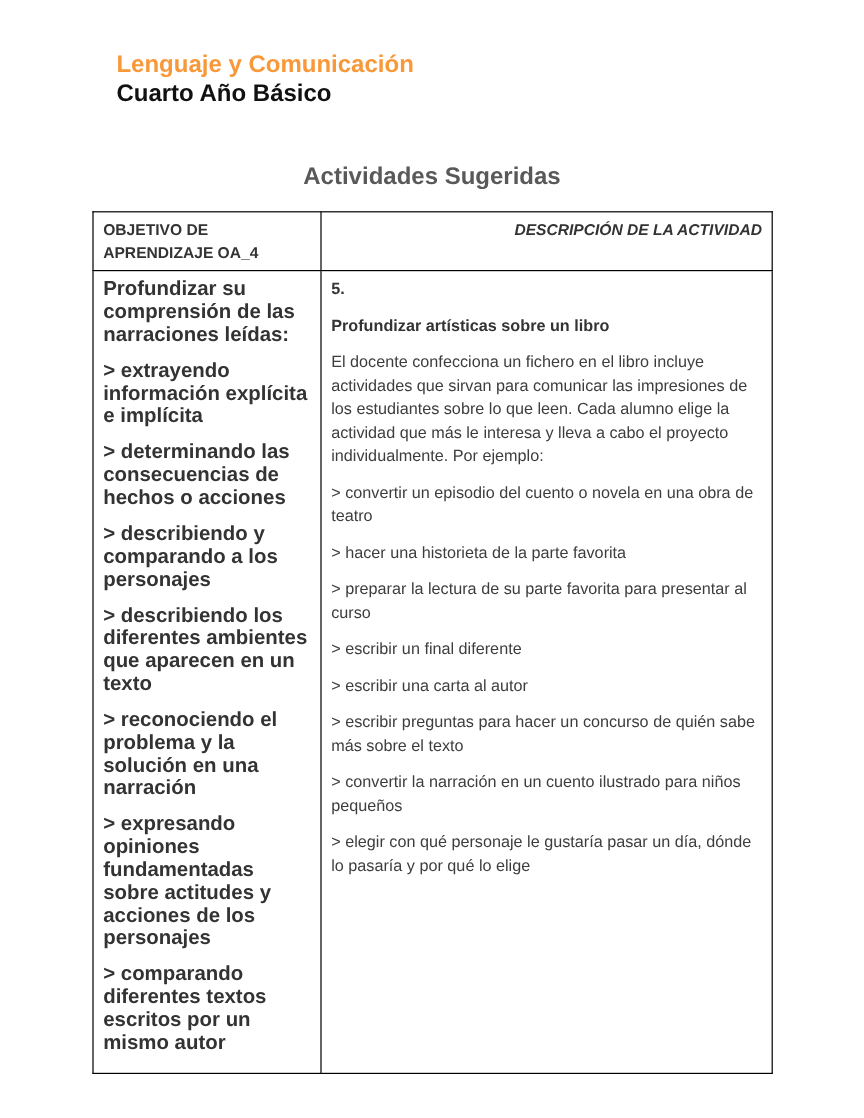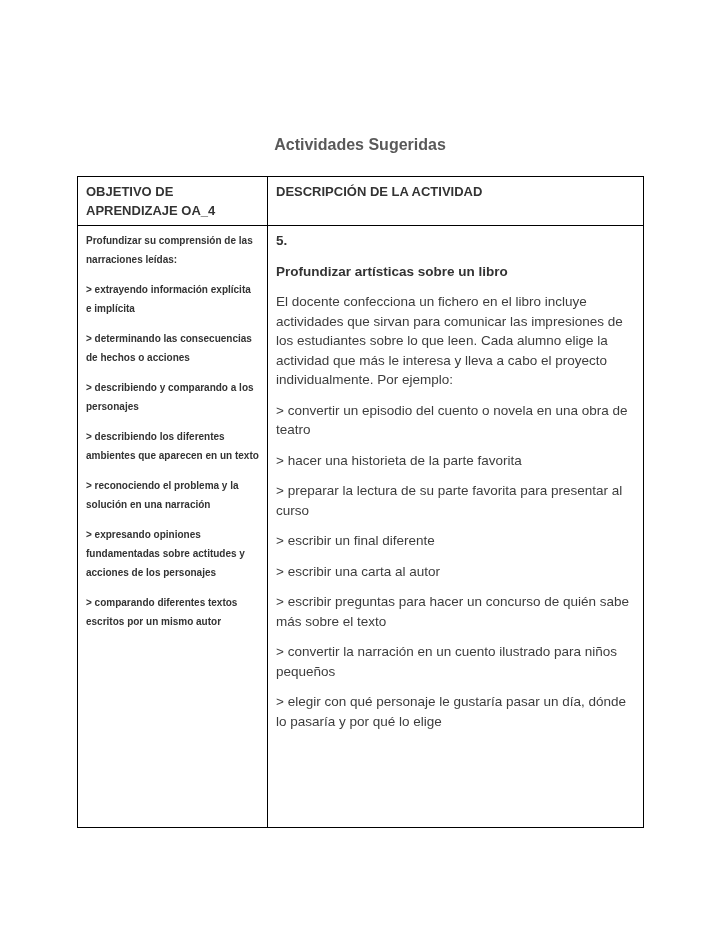--- a/index.html
+++ b/index.html
@@ -42,21 +42,21 @@
   .orange { color: #F89838; }
   .black  { color: #111111; }
 
   
   .doc-title {
     position: absolute;
     top: 136px;
     left: 0;
     width: 720px;
     text-align: center;
-    font-size: 16px;
+    font-size: 20px;
     font-weight: bold;
     color: #595959;
   }
 
   
   table.activity-table {
     position: absolute;
     top: 176px;
     left: 77px;
     width: 566px;
@@ -71,43 +71,47 @@
     vertical-align: top;
     padding: 5px 8px;
   }
   .activity-table th {
     font-size: 13px;
     font-weight: bold;
     color: #333333;
     line-height: 19px;
   }
   th.obj-head { text-align: left; height: 38px; }
-  th.desc-head { text-align: left; }
+  th.desc-head { text-align: right; font-style: italic; }
 
   td.obj-cell {
-    font-size: 10px;
+    font-size: 17px;
     font-weight: bold;
     color: #333333;
     line-height: 19px;
   }
   td.desc-cell {
     font-size: 13.5px;
     font-weight: normal;
     color: #3d3d3d;
     line-height: 19.5px;
   }
   .obj-cell p, .desc-cell p { margin: 0 0 11px 0; }
   .desc-cell p.bold { font-weight: bold; color: #333333; }
 </style>
 </head>
 <body>
 
 <div class="page">
 
   <div class="doc-header">
+    <div class="left-block">
+      <div class="hdr-line orange">Lenguaje y Comunicación</div>
+      <div class="hdr-line black">Cuarto Año Básico</div>
+    </div>
   </div>
 
   <div class="doc-title">Actividades Sugeridas</div>
 
   <table class="activity-table">
     <colgroup>
         <col class="c1">
         <col class="c2">
       </colgroup>
     <thead>

